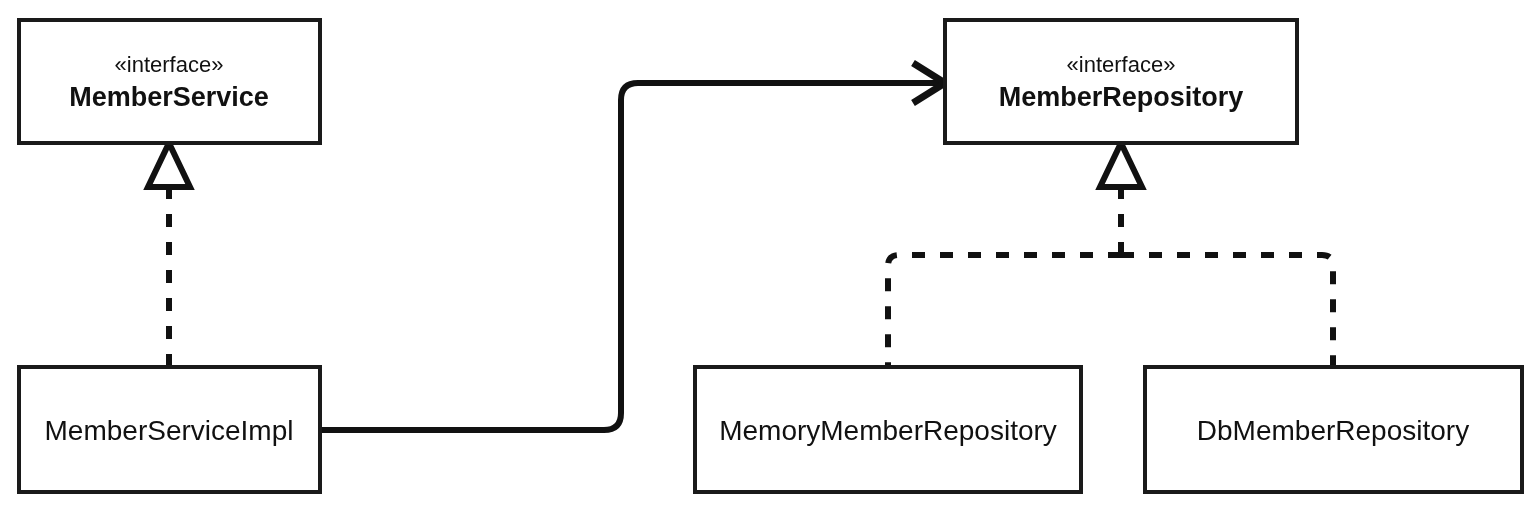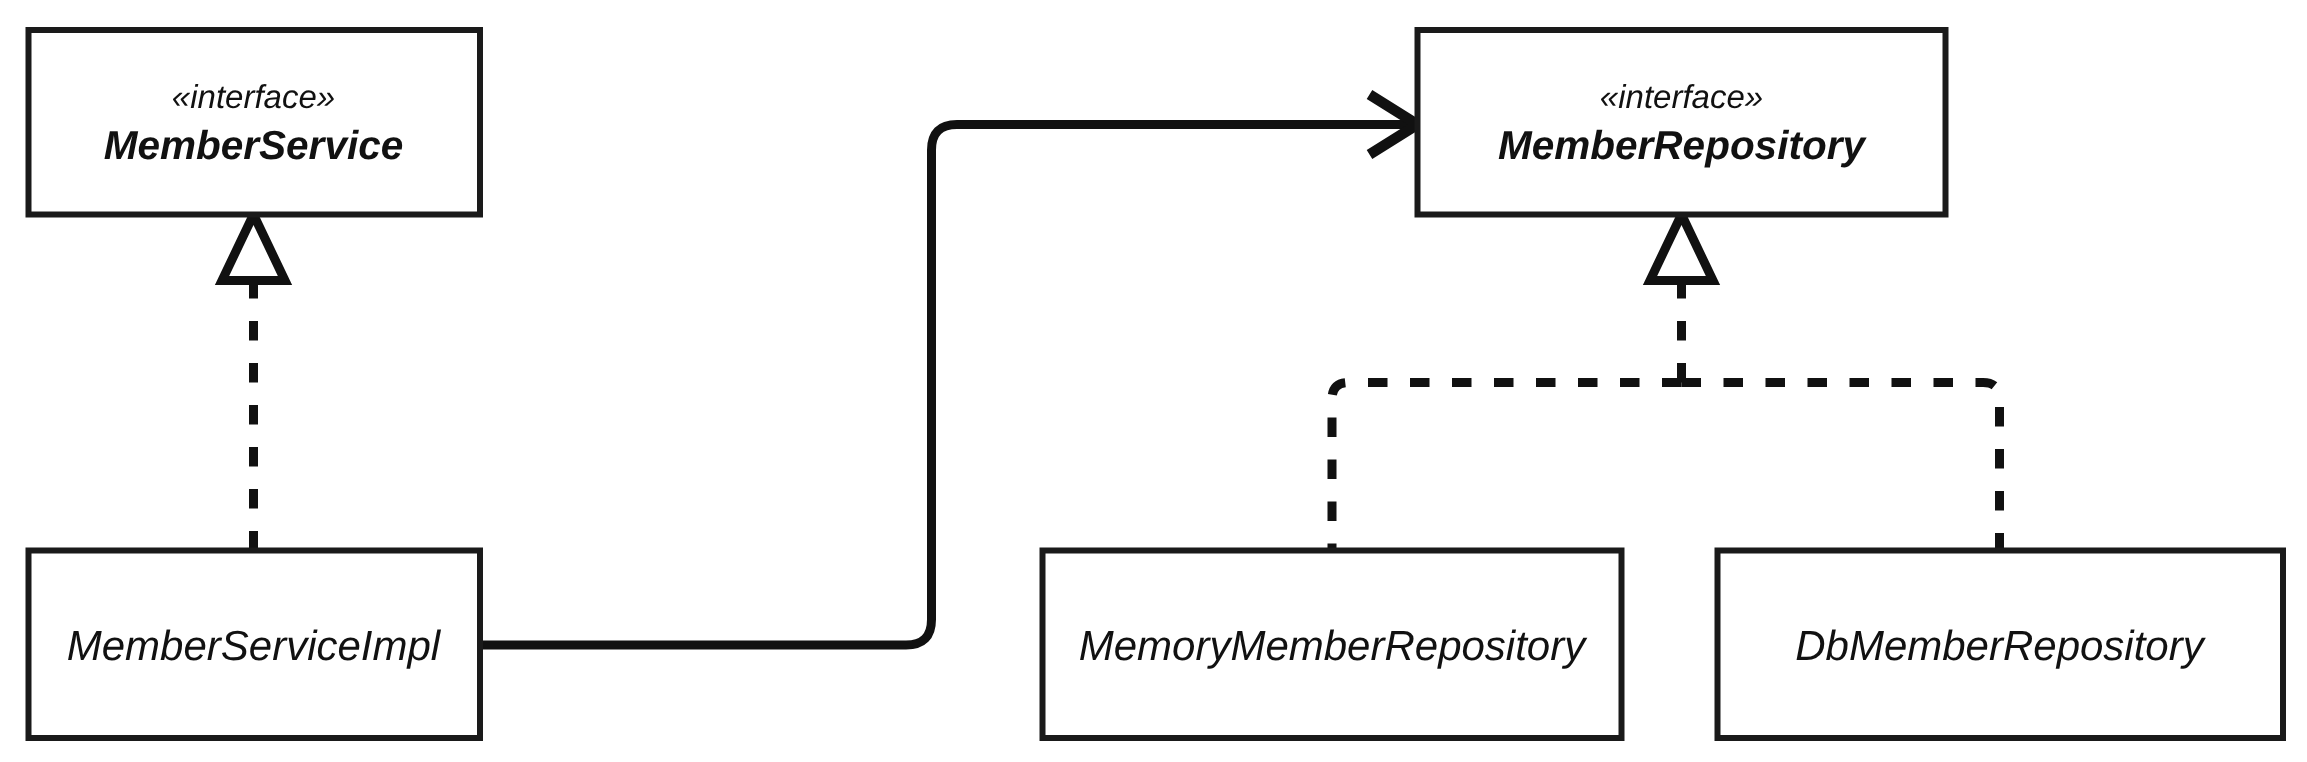--- a/index.html
+++ b/index.html
@@ -8,21 +8,20 @@
     padding: 0;
     background: #ffffff;
   }
   #diagram-root {
     position: relative;
     width: 1538px;
     height: 508px;
     background: #ffffff;
     overflow: hidden;
     font-family: "Liberation Sans", sans-serif;
-    font-style: italic;
   }
   #uml-svg {
     position: absolute;
     left: 0;
     top: 0;
     width: 1538px;
     height: 508px;
   }
   .uml-box-rect {
     fill: #ffffff;

